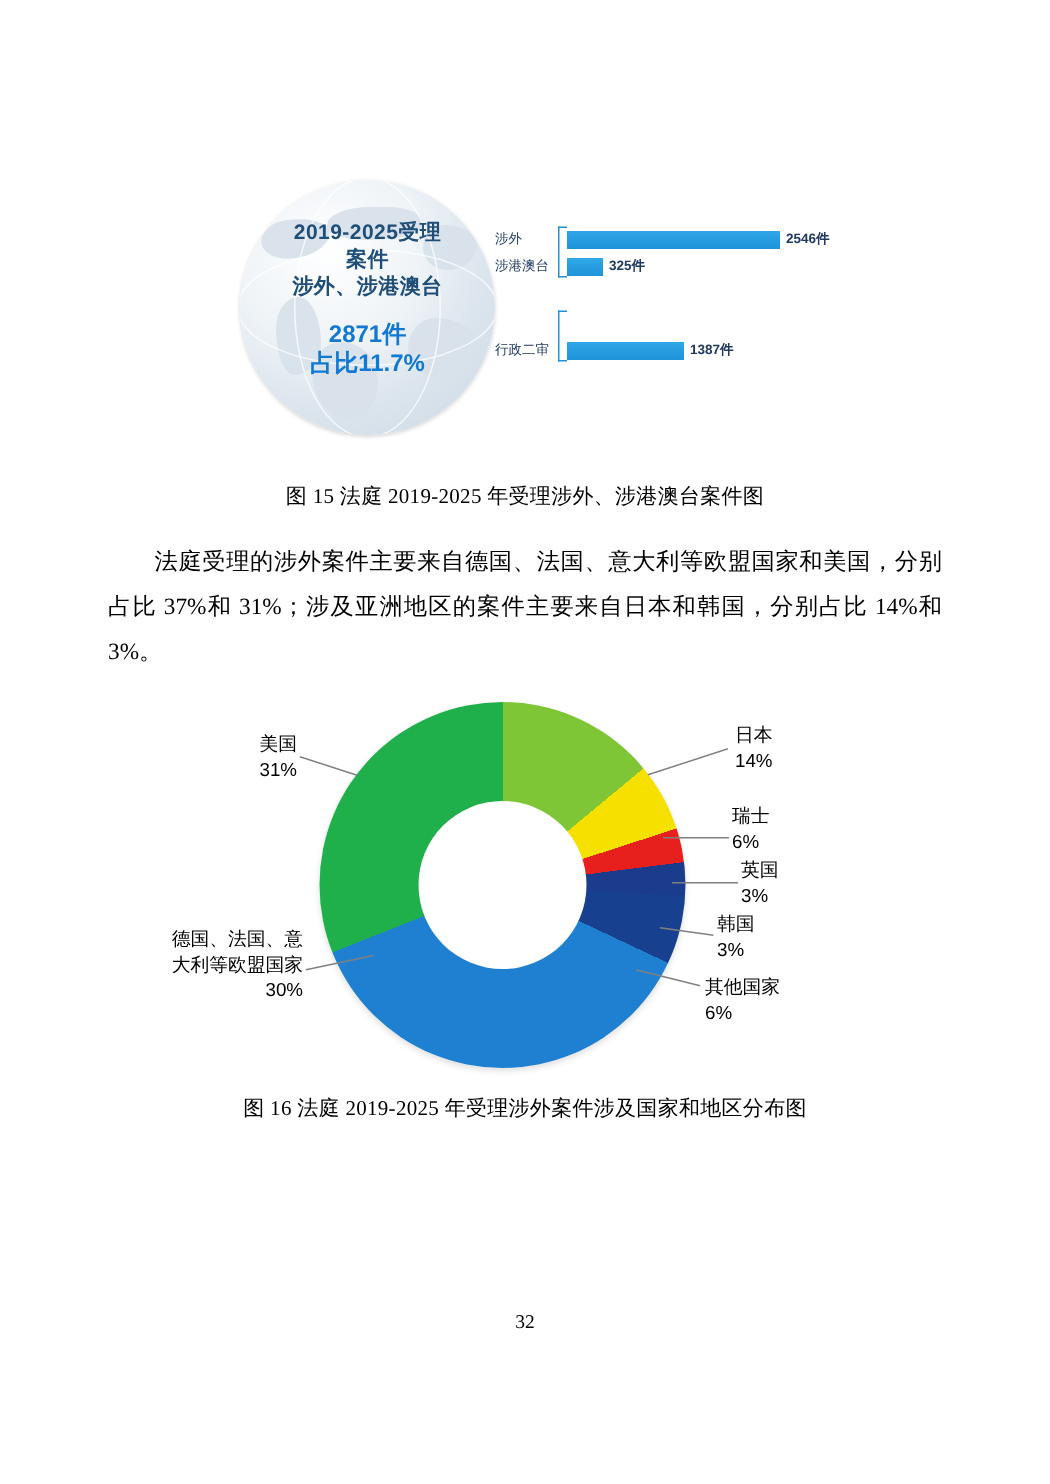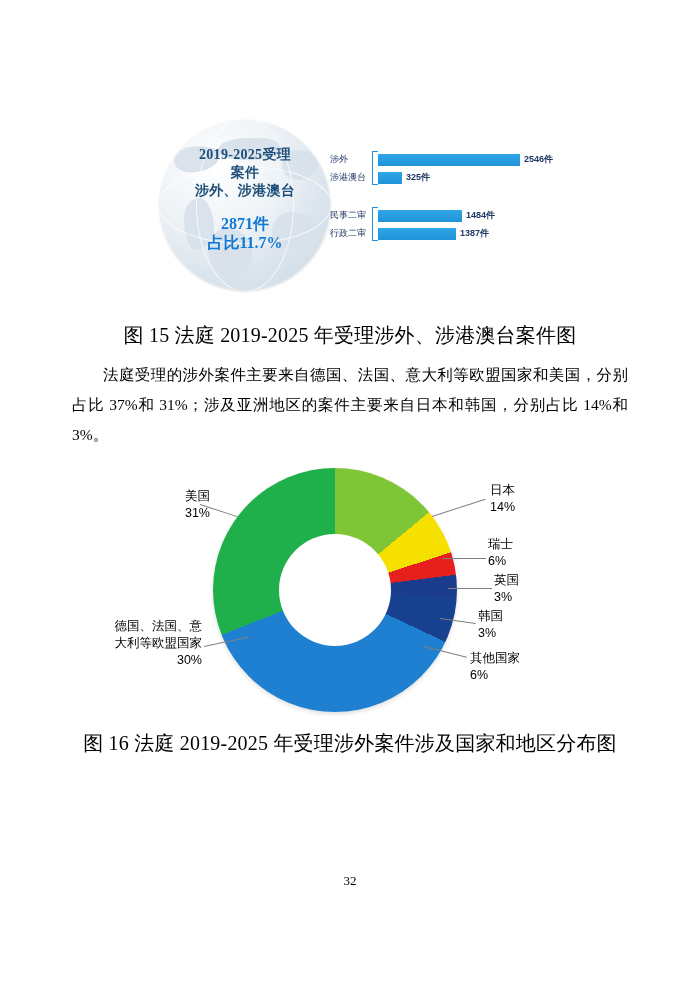--- a/index.html
+++ b/index.html
@@ -61,21 +61,21 @@
   }
   .globe .gl1 { left: 36px; top: -2px; width: 98px; height: 174px; }
   .globe .gl2 { left: -2px; top: 46px; width: 174px; height: 78px; }
 
   .globe-text {
     position: absolute;
     left: 0;
     top: 26px;
     width: 170px;
     text-align: center;
-    font-family: Liberation Serif, serif;
+    font-family: Liberation Sans, sans-serif;
     font-weight: bold;
     color: #1f4e79;
     line-height: 1.28;
   }
   .globe-text .t1 { font-size: 14px; letter-spacing: .3px; }
   .globe-text .t2 { font-size: 16px; color: #1178d4; margin-top: 14px; line-height: 1.2; }
 
   .bars {
     position: absolute;
     left: 180px;
@@ -126,21 +126,21 @@
     border-top: 1.5px solid #1f93d8;
     border-bottom: 1.5px solid #1f93d8;
     box-sizing: border-box;
   }
 
   
   .caption {
     position: absolute;
     width: 100%;
     text-align: center;
-    font-size: 20px;
+    font-size: 14px;
     letter-spacing: .2px;
   }
   #cap15 { top: 322px; }
   #cap16 { top: 730px; }
 
   .para {
     position: absolute;
     left: 72px;
     top: 360px;
     width: 556px;
@@ -239,43 +239,38 @@
         <span class="bar-rect" style="width: 142px;"></span>
         <span class="bar-val" style="left: 194px;">2546件</span>
       </div>
 
       <div class="bar-row" style="top: 32px;">
         <span class="bar-label">涉港澳台</span>
         <span class="bar-rect" style="width: 24px;"></span>
         <span class="bar-val" style="left: 76px;">325件</span>
       </div>
 
-      <div class="bar-row" style="top: 70px;">
-        <span class="bar-label">民事二审</span>
-        <span class="bar-rect" style="width: 84px;"></span>
-        <span class="bar-val" style="left: 136px;">1484件</span>
-      </div>
 
       <div class="bar-row" style="top: 88px;">
         <span class="bar-label">行政二审</span>
         <span class="bar-rect" style="width: 78px;"></span>
         <span class="bar-val" style="left: 130px;">1387件</span>
       </div>
     </div>
   </div>
 
   <div class="caption" id="cap15">图 15   法庭 2019-2025 年受理涉外、涉港澳台案件图</div>
 
   <div class="para">法庭受理的涉外案件主要来自德国、法国、意大利等欧盟国家和美国，分别占比 37%和 31%；涉及亚洲地区的案件主要来自日本和韩国，分别占比 14%和 3%。</div>
 
   <div class="chart-wrap">
 
     <div class="donut" id="donut" style="background: conic-gradient(rgb(126, 198, 54) 0deg, rgb(126, 198, 54) 50.4deg, rgb(245, 224, 0) 50.4deg, rgb(245, 224, 0) 72deg, rgb(232, 32, 29) 72deg, rgb(232, 32, 29) 82.8deg, rgb(27, 60, 140) 82.8deg, rgb(27, 60, 140) 93.6deg, rgb(23, 65, 143) 93.6deg, rgb(23, 65, 143) 115.2deg, rgb(31, 127, 208) 115.2deg, rgb(31, 127, 208) 248.4deg, rgb(31, 175, 75) 248.4deg, rgb(31, 175, 75) 360deg);"></div>
 
-    <div class="lbl l" style="left: 100px; top: 28px; width: 110px;">
+    <div class="lbl l" style="left: 88px; top: 28px; width: 110px;">
       <div>美国</div>
       <div>31%</div>
     </div>
     <div class="leader" style="left: 200px; top: 44px; width: 40px; transform: rotate(18deg); transform-origin: left center;"></div>
 
     <div class="lbl r" style="left: 490px; top: 22px; width: 110px;">
       <div>日本</div>
       <div>14%</div>
     </div>
     <div class="leader" style="left: 432px; top: 56px; width: 56px; transform: rotate(-18deg); transform-origin: left center;"></div>

